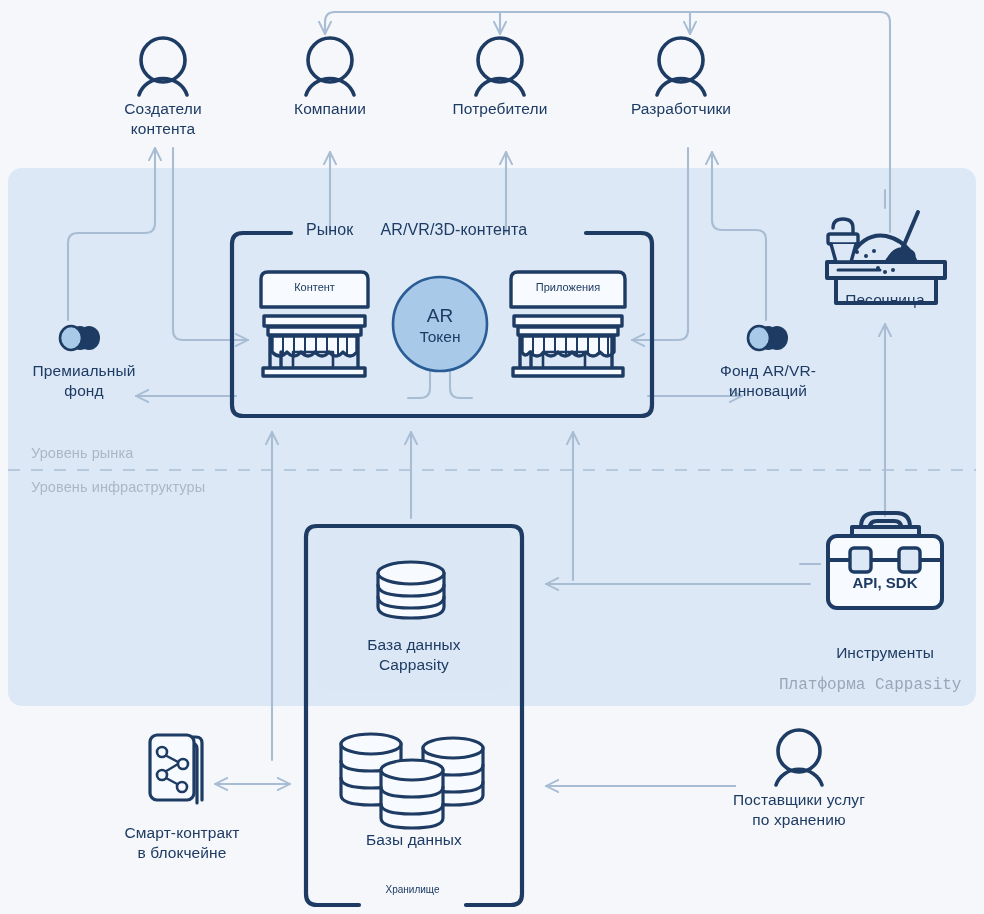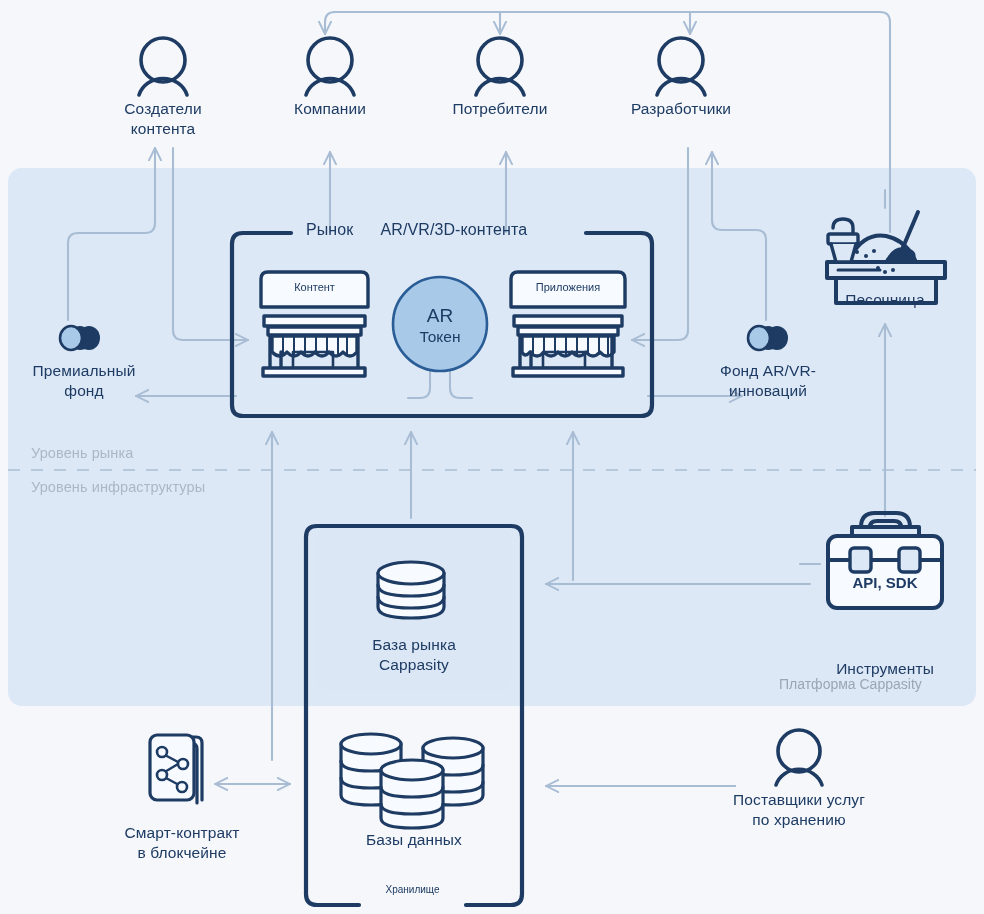--- a/index.html
+++ b/index.html
@@ -39,21 +39,22 @@
   }
   .level-label {
     position: absolute;
     color: #adb6c4;
     font-size: 14.5px;
     letter-spacing: 0.1px;
   }
   .platform-label {
     position: absolute;
     color: #9ba5b5;
-    font-size: 14px;
+    font-size: 16px;
+    font-family: Liberation Mono, monospace;
   }
   .market-title {
     position: absolute;
     color: #1d3b63;
     font-size: 16px;
     letter-spacing: 0.1px;
     white-space: nowrap;
   }
   .token-circle-label {
     position: absolute;
@@ -372,26 +373,26 @@
   <div class="node" style="left:694px; top:358px; width:148px;">
     <div class="node-label">Фонд AR/VR-
 инноваций</div>
   </div>
 
   <div class="node" style="left:800px; top:287px; width:170px;">
     <div class="node-label">Песочница</div>
   </div>
 
   <div class="inner-text" style="left:828px; top:574px; width:114px;">API, SDK</div>
-  <div class="node" style="left:800px; top:656px; width:170px;">
+  <div class="node" style="left:800px; top:640px; width:170px;">
     <div class="node-label">Инструменты</div>
   </div>
 
   <div class="node" style="left:316px; top:632px; width:196px;">
-    <div class="node-label">База рынка
+    <div class="node-label">База данных
 Cappasity</div>
   </div>
 
   <div class="node" style="left:316px; top:827px; width:196px;">
     <div class="node-label">Базы данных</div>
   </div>
 
   <div class="box-bottom-label" style="left:359px; top:884px; width:107px;">Хранилище</div>
 
   <div class="node" style="left:92px; top:820px; width:180px;">

